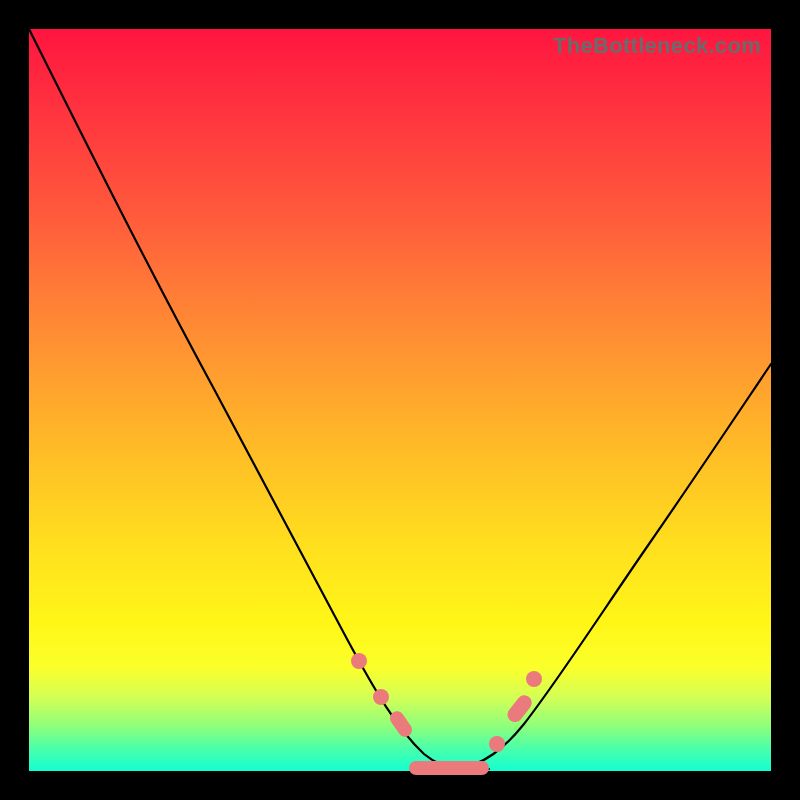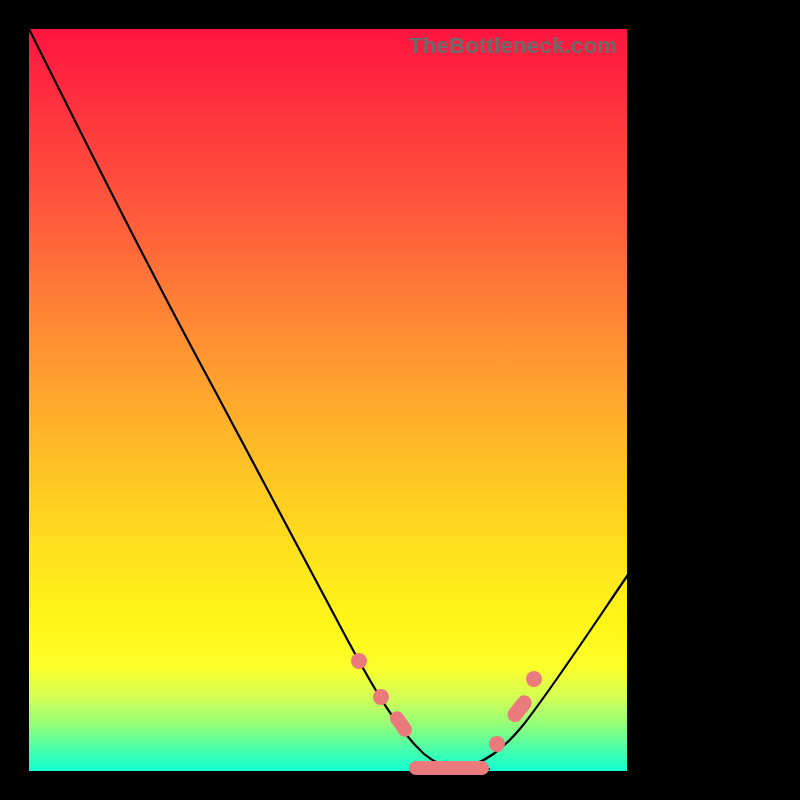--- a/index.html
+++ b/index.html
@@ -14,21 +14,21 @@
   .frame {
     position: relative;
     width: 800px;
     height: 800px;
     background: #000;
   }
   .plot-area {
     position: absolute;
     left: 29px;
     top: 29px;
-    width: 598px;
+    width: 742px;
     height: 742px;
     
     background: linear-gradient(
       to bottom,
       #ff153f 0%,
       #ff2b3f 8%,
       #ff5a3c 25%,
       #ff8a34 40%,
       #ffb728 55%,
       #ffe01e 70%,

